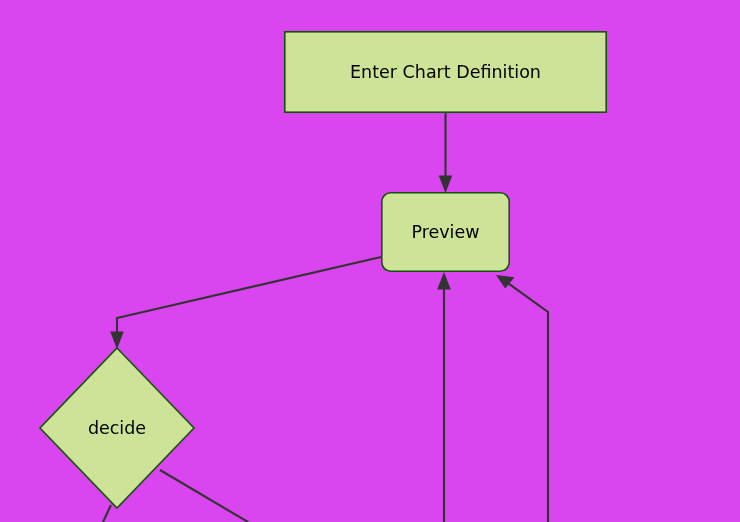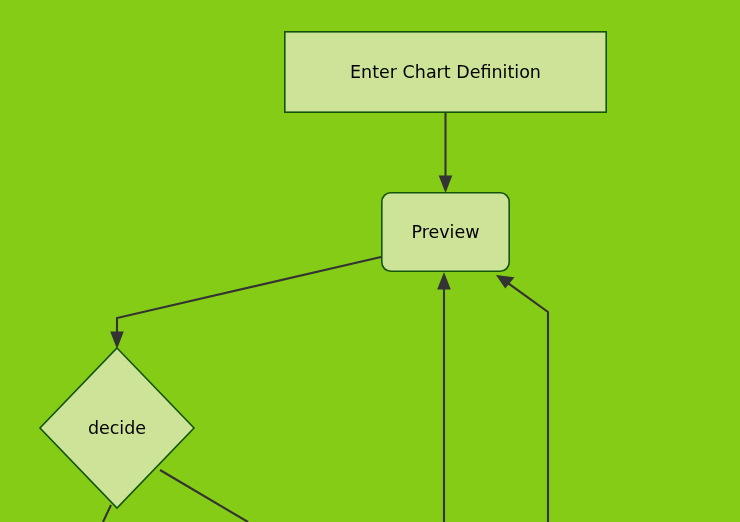--- a/index.html
+++ b/index.html
@@ -8,21 +8,21 @@
     padding: 0;
     background: #ffffff;
   }
   body {
     font-family: "DejaVu Sans", sans-serif;
   }
   #canvas-wrap {
     position: relative;
     width: 740px;
     height: 522px;
-    background: #84cc16;
+    background: #d946ef;
     overflow: hidden;
     text-align: center;
   }
   #flow-svg {
     position: absolute;
     top: 0;
     left: 0;
     width: 740px;
     height: 522px;
     display: block;

